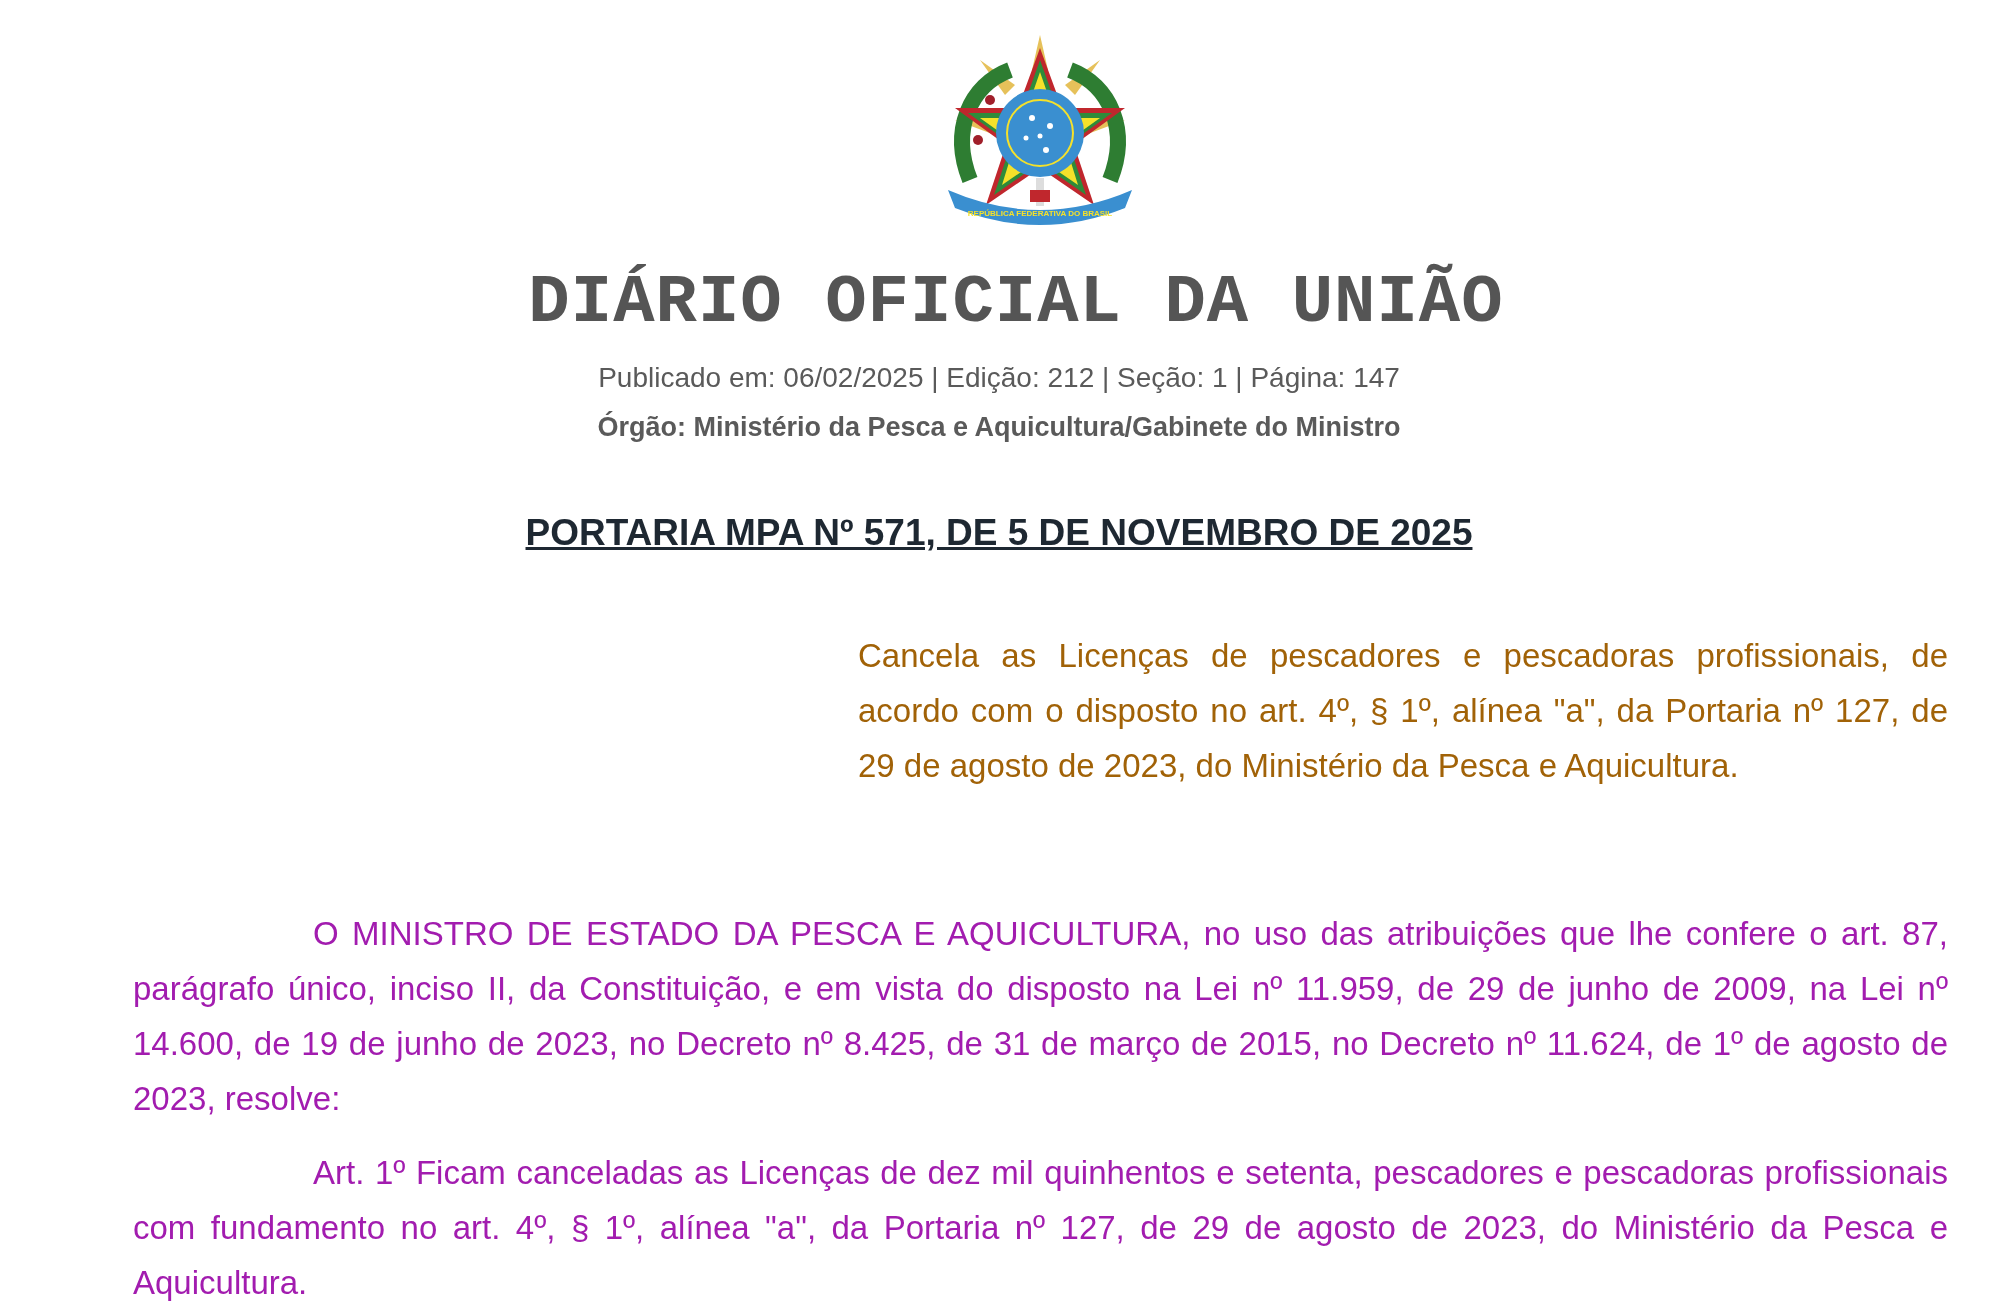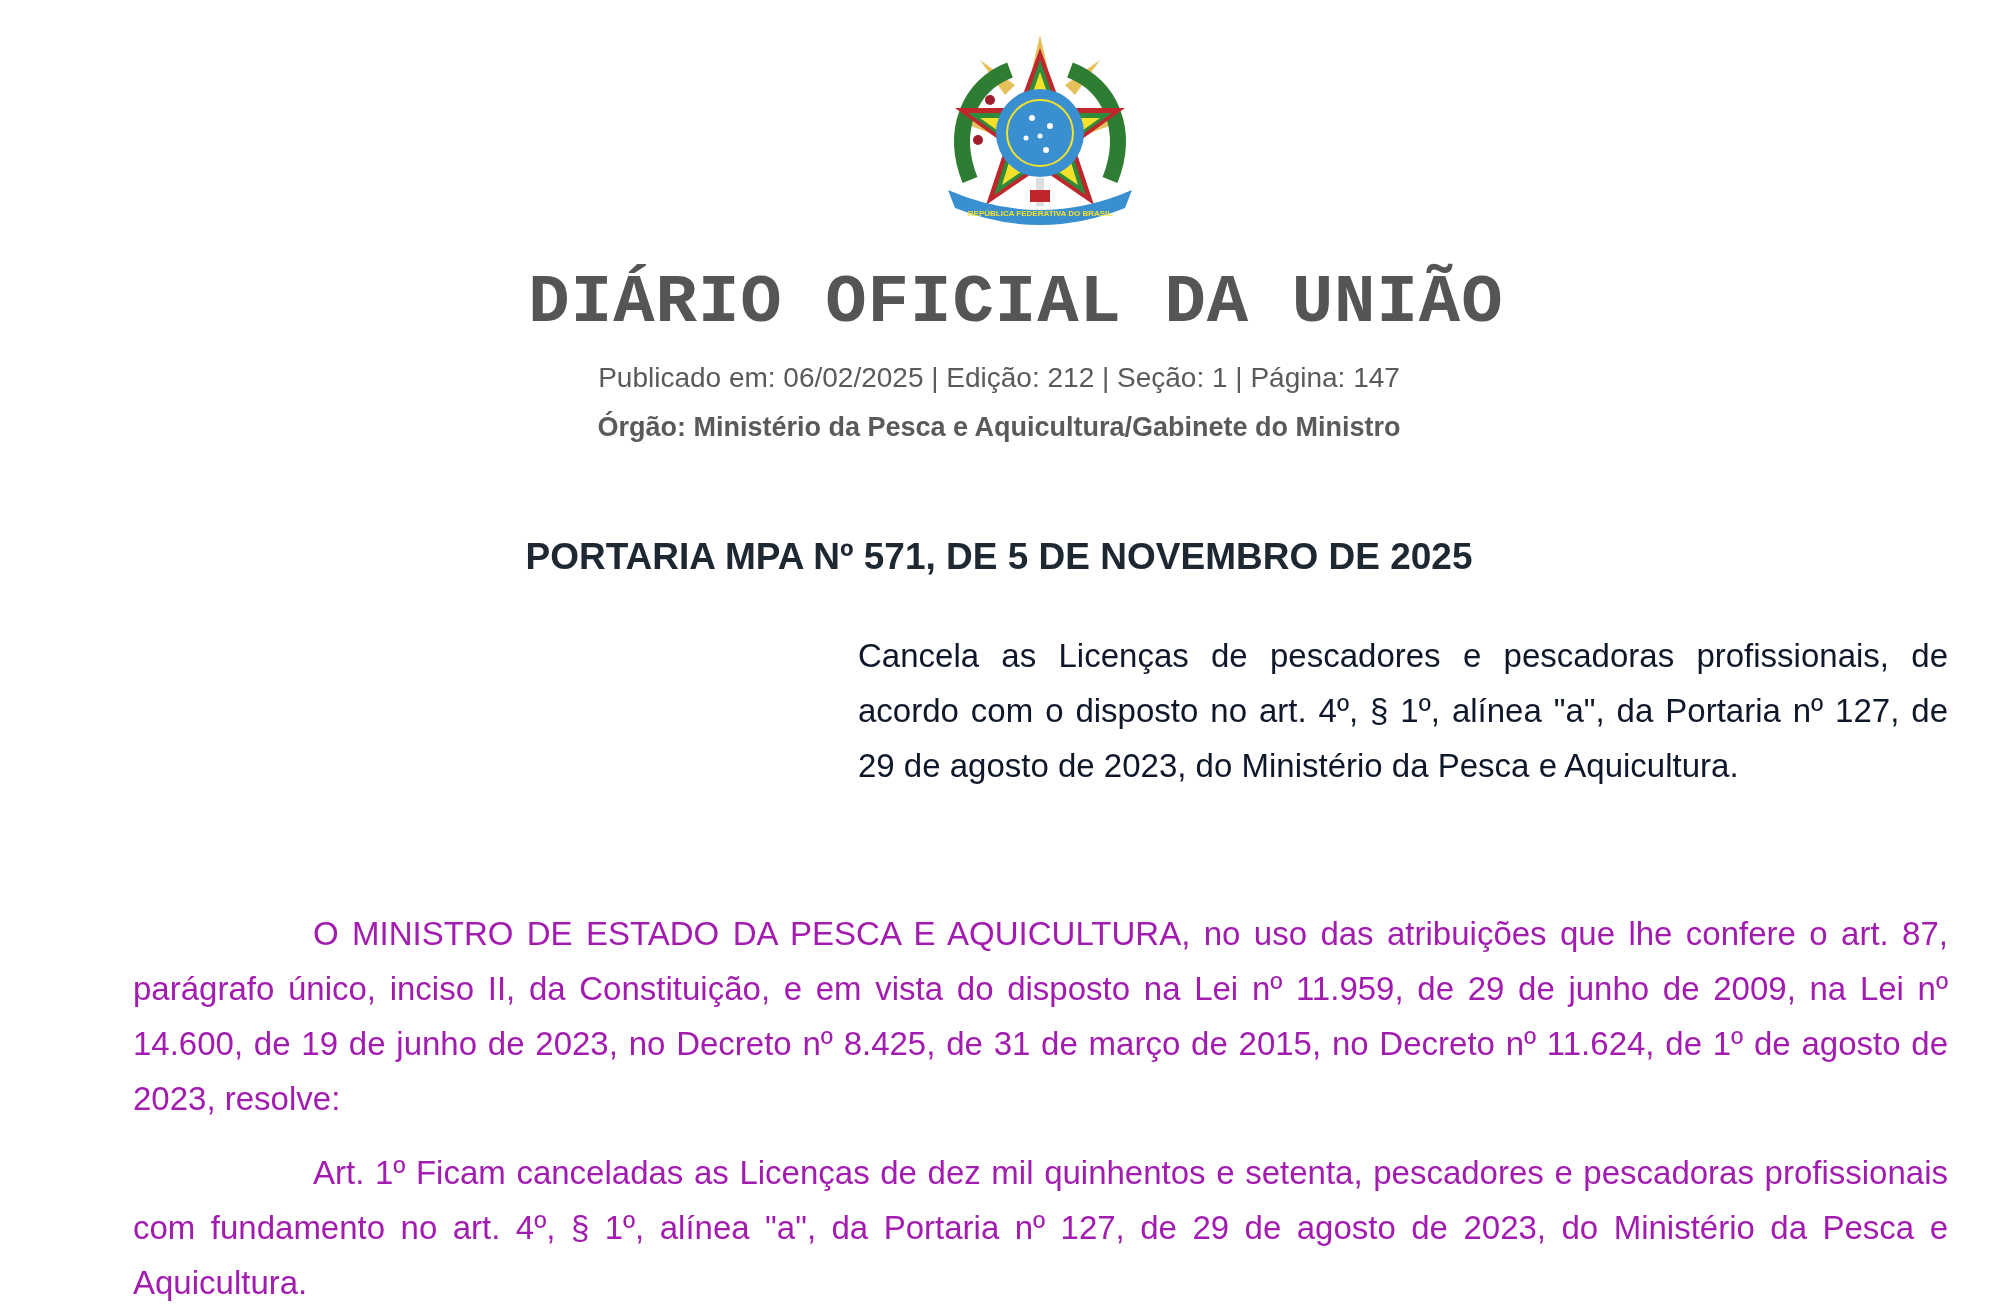--- a/index.html
+++ b/index.html
@@ -6,24 +6,24 @@
   body { width:1998px; height:1304px; overflow:hidden; position:relative;
          font-family:"Liberation Sans", sans-serif; color:#1e2832; }
   .emblem { position:absolute; left:940px; top:30px; width:200px; height:200px; }
   .title { position:absolute; left:0; width:1998px; top:264px; text-align:center;
            font-family:Liberation Mono, monospace; font-weight:bold; font-size:69px;
            color:#555555; letter-spacing:1px;padding-left:17px; }
   .pubinfo { position:absolute; left:0; width:1998px; top:362px; text-align:center;
              font-size:28px; color:#5a5a5a; }
   .orgao { position:absolute; left:0; width:1998px; top:412px; text-align:center;
            font-size:27px; color:#5a5a5a; font-weight:bold; }
-  .portaria { position:absolute; left:0; width:1998px; top:536px; text-align:center;
-              font-size:37px; font-weight:bold; color:#1e2832; }
+  .portaria { position:absolute; left:0; width:1998px; top:512px; text-align:center;
+              font-size:37px; font-weight:bold; color:#1e2832;text-decoration:underline; }
   .ementa { position:absolute; left:858px; width:1090px; top:628px;
-            font-size:33px; line-height:55px; text-align:justify; color:#0f172a; }
+            font-size:33px; line-height:55px; text-align:justify; color:#a16207; }
   .body-par { position:absolute; left:133px; width:1815px;
               font-size:33px; line-height:55px; text-align:justify; text-indent:180px;
               color:#a21caf; }
   .p1 { top:906px; }
   .p2 { top:1145px; }
 </style>
 </head>
 <body>
 
 <div class="emblem">

